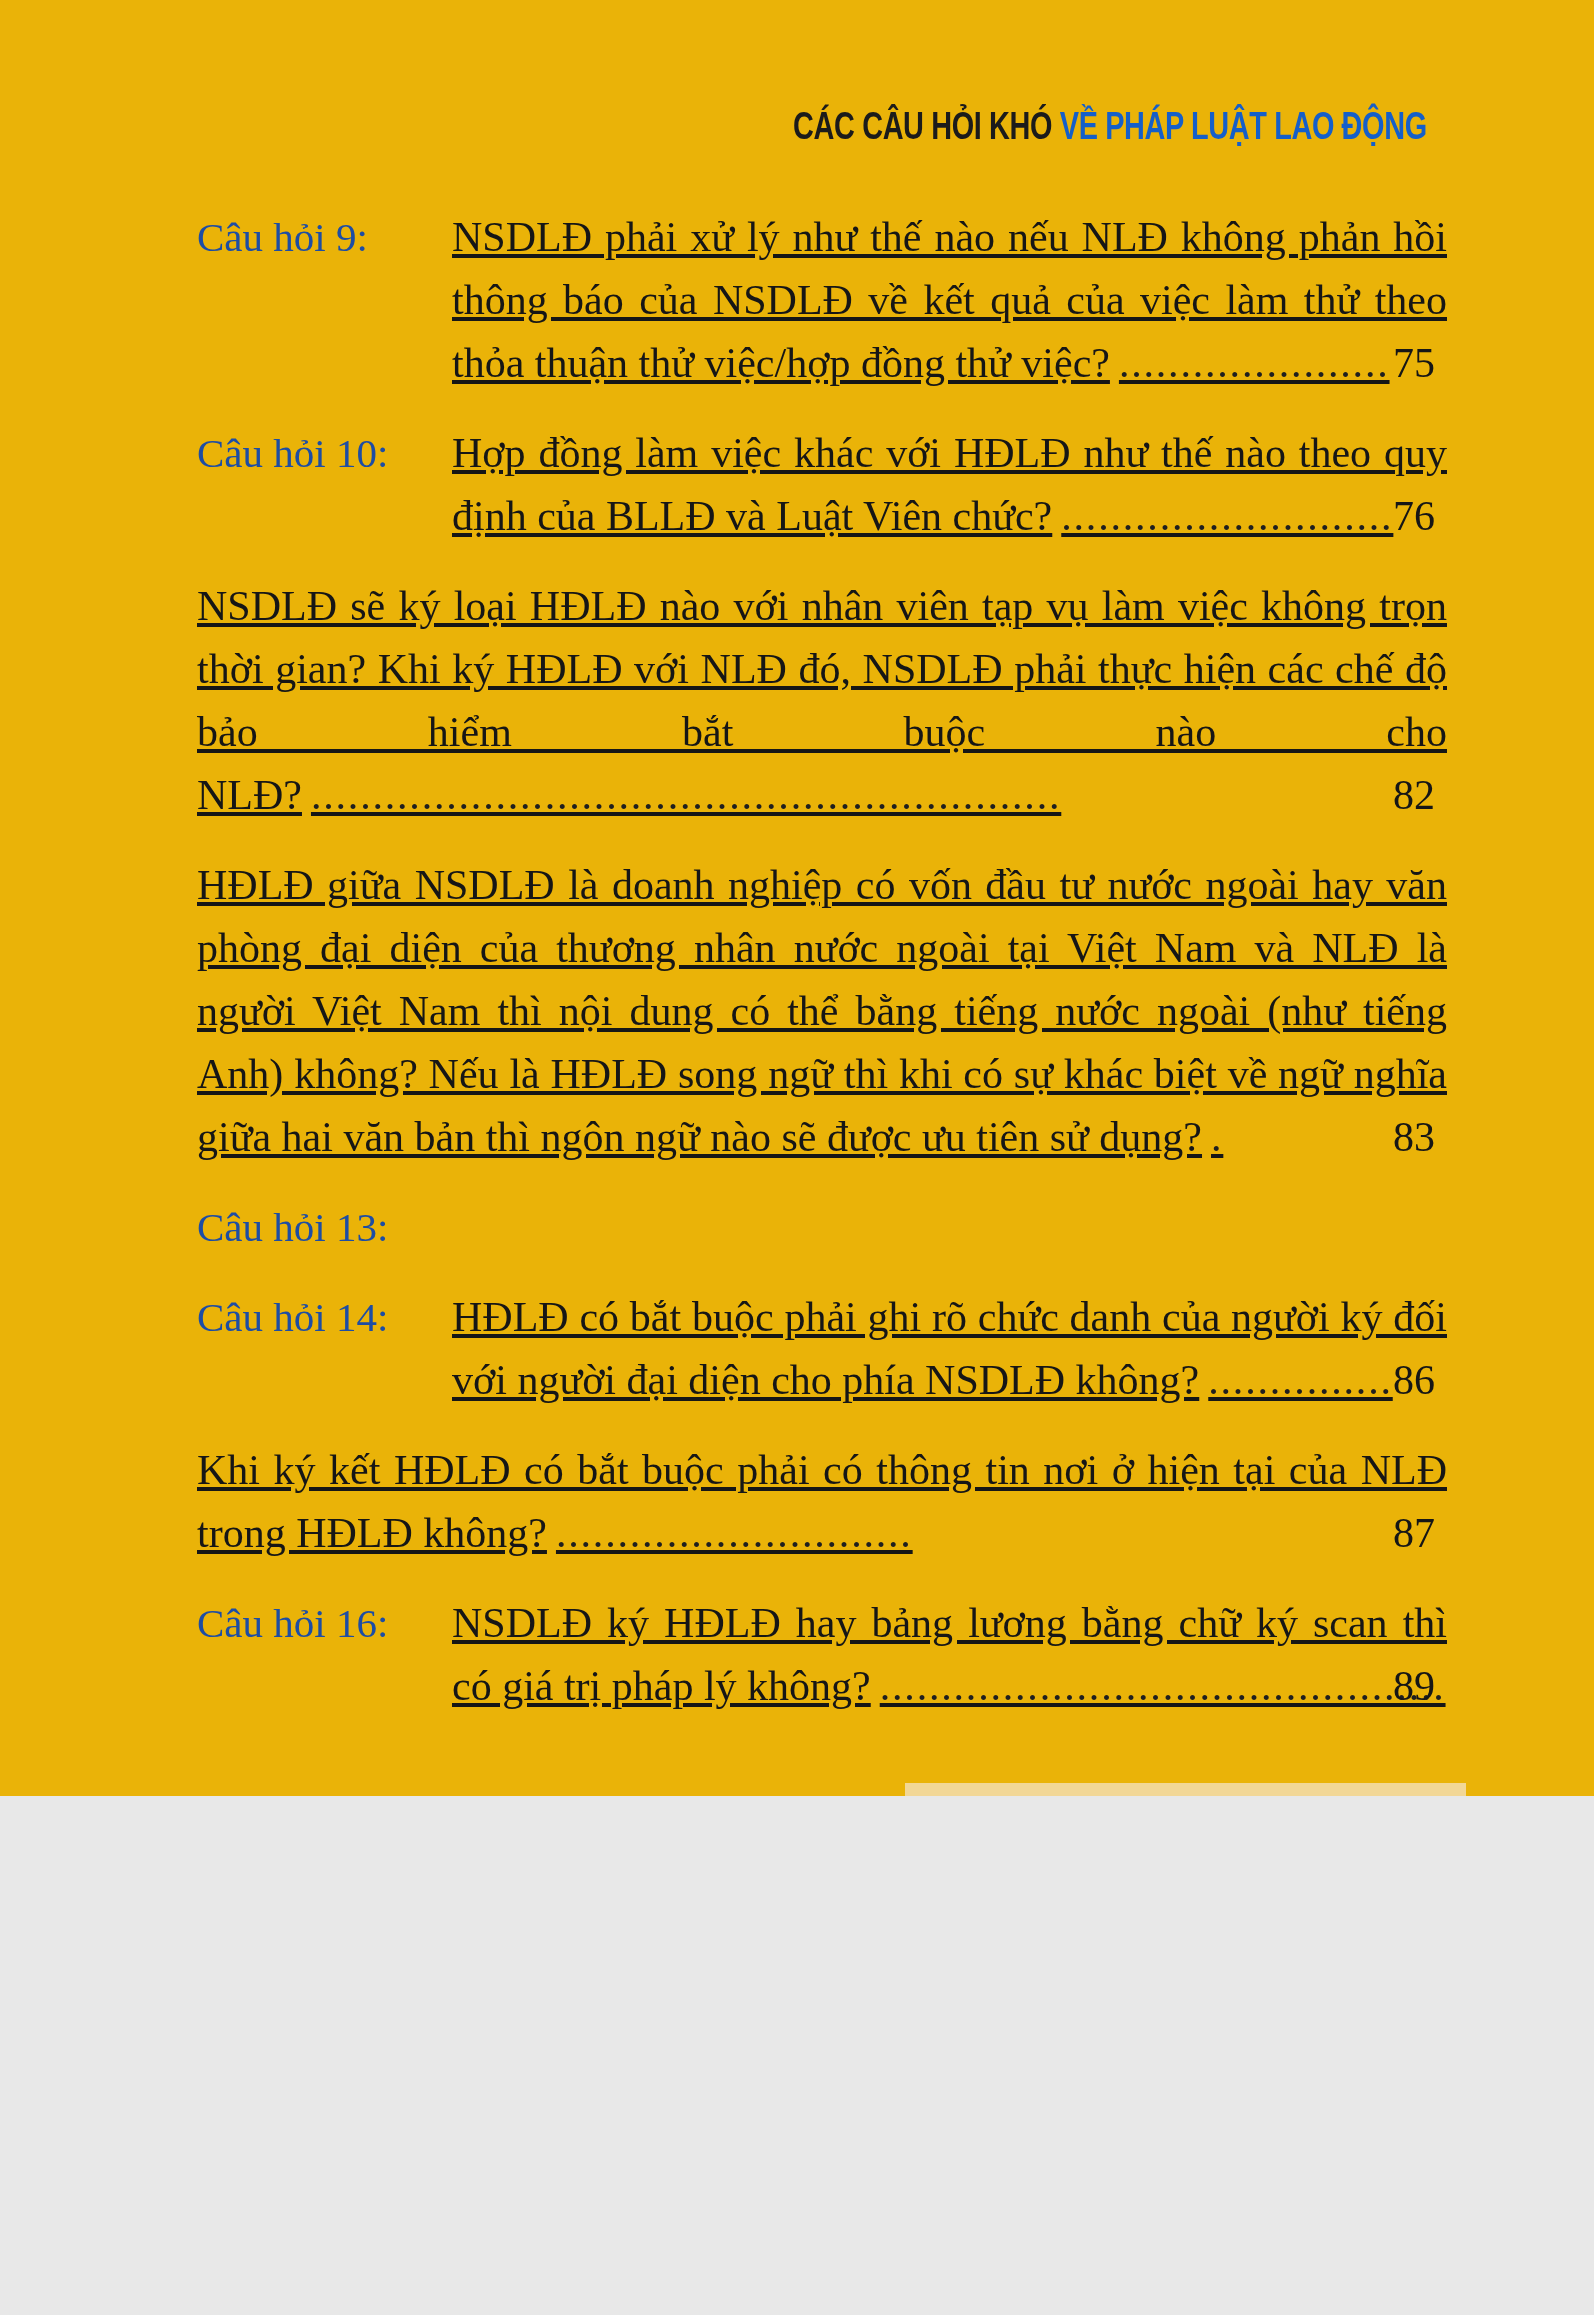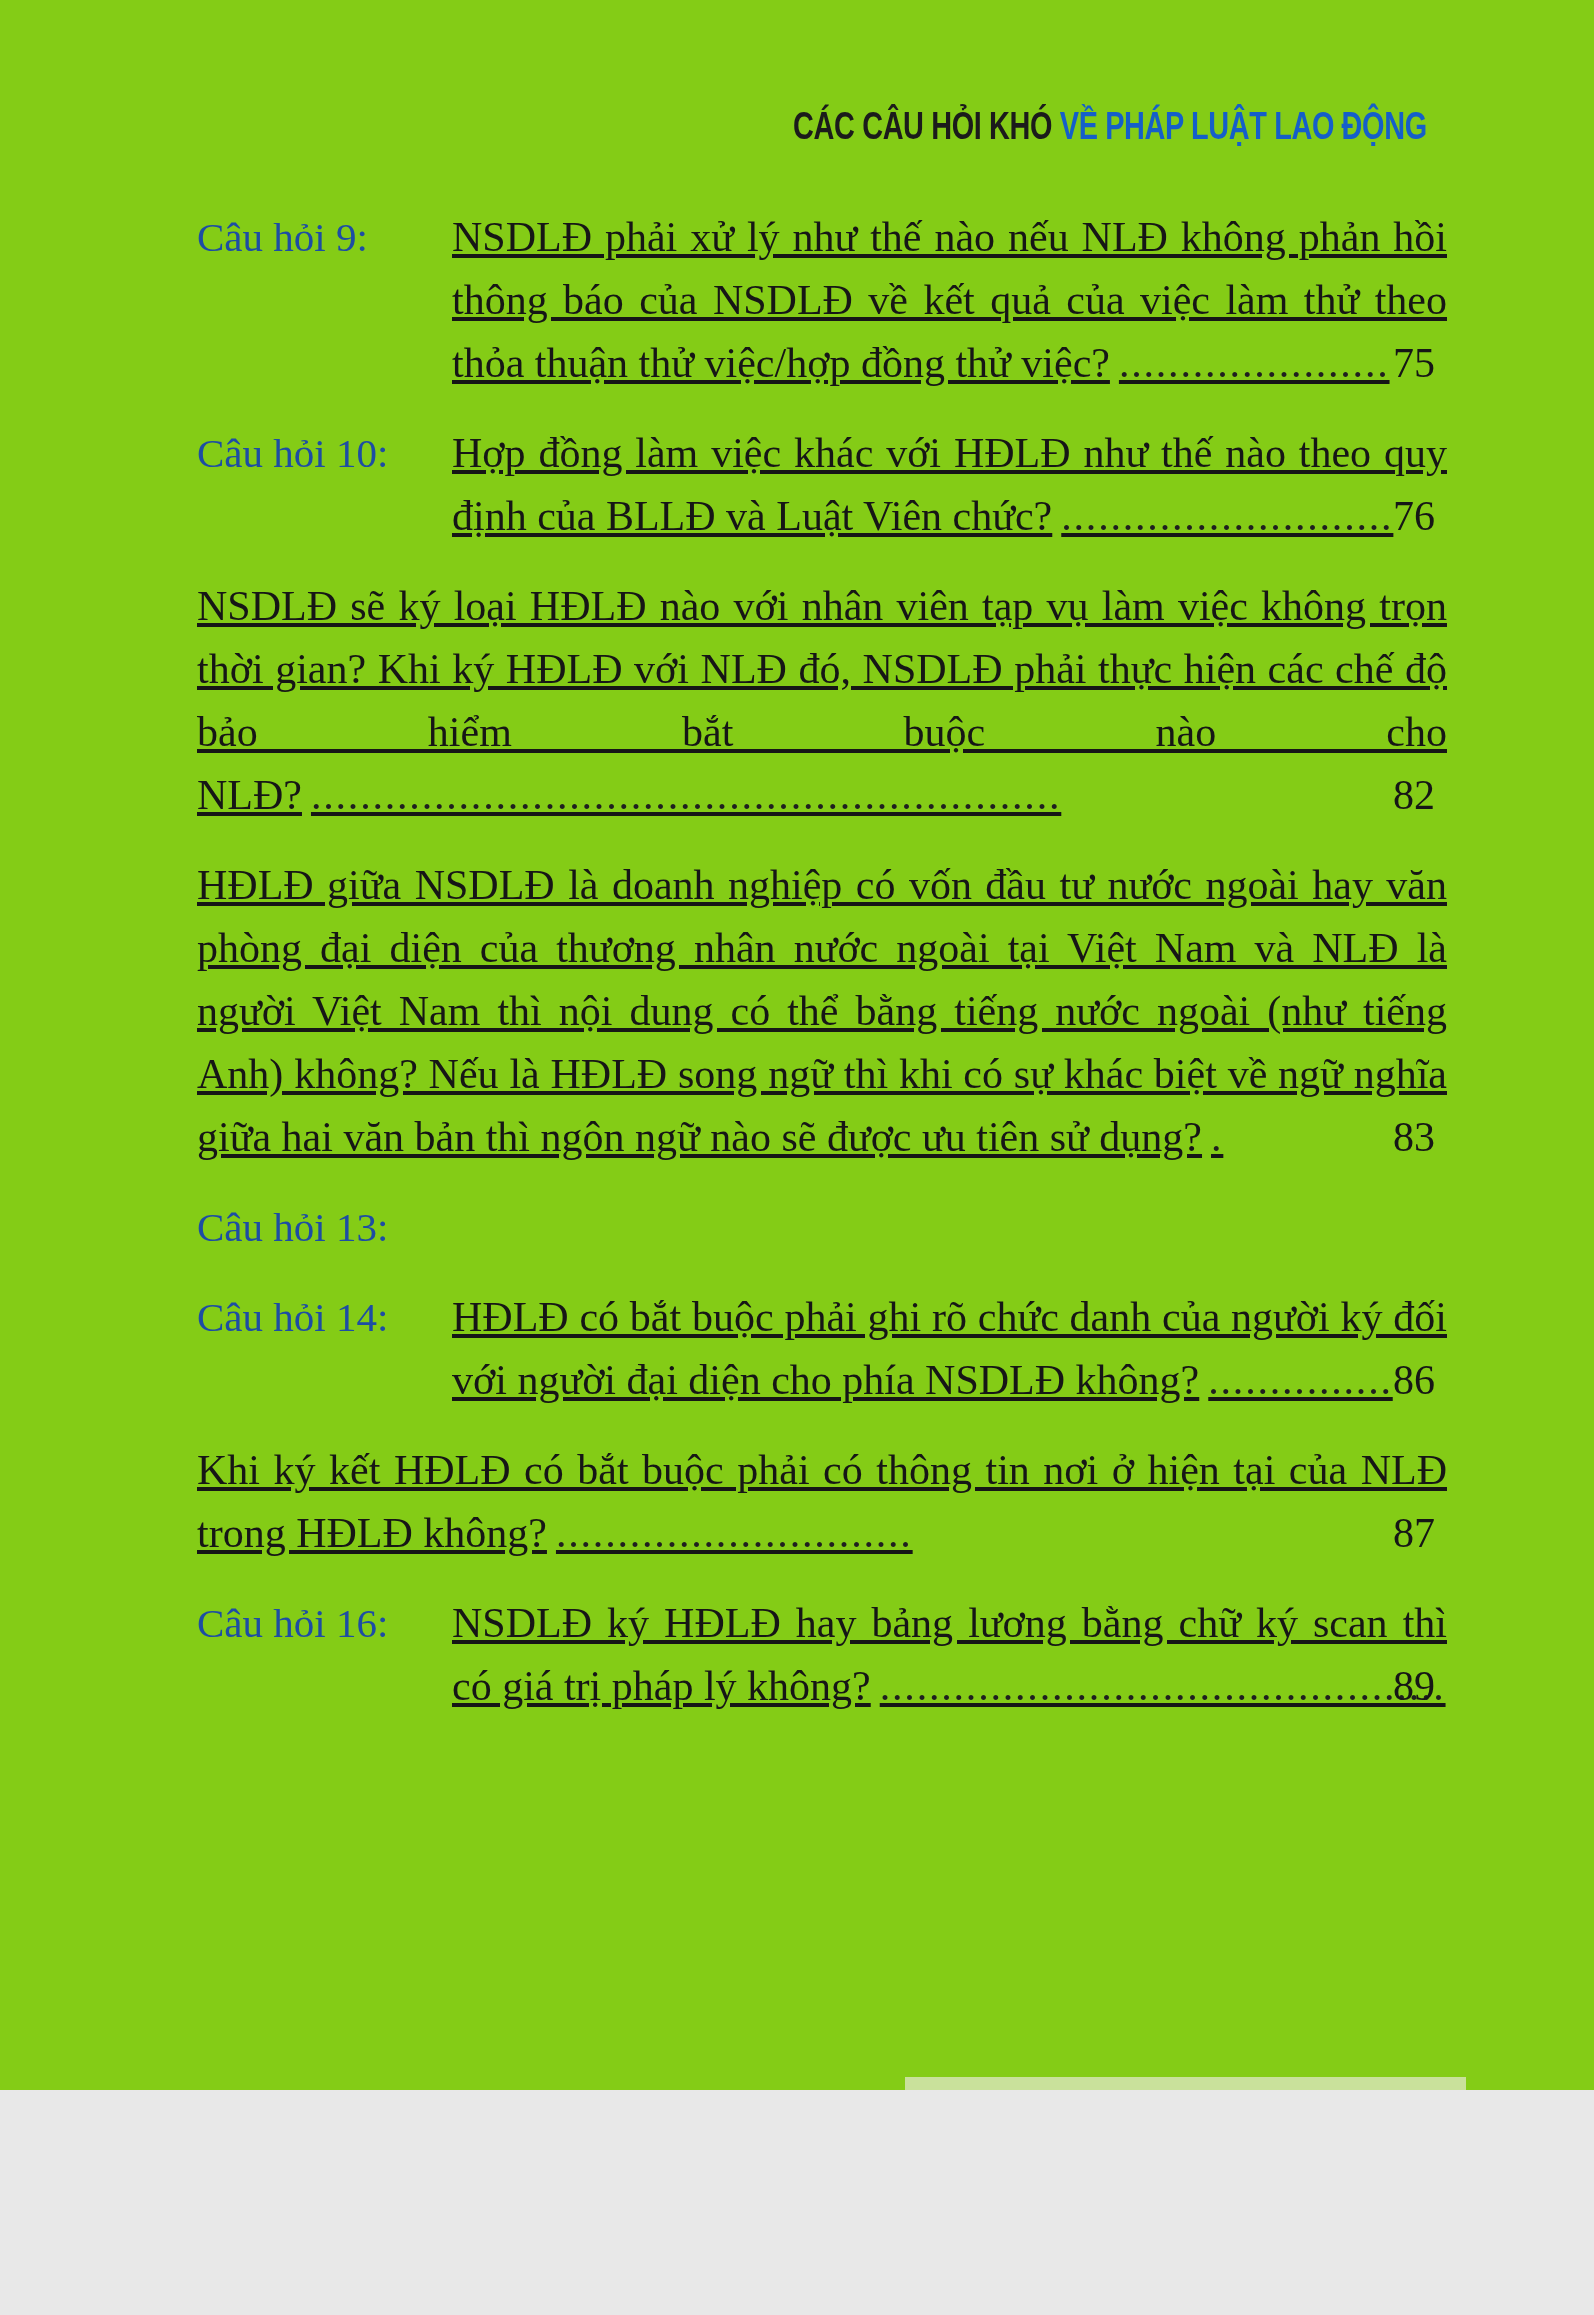--- a/index.html
+++ b/index.html
@@ -1,20 +1,20 @@
 <!DOCTYPE html>
 <html style="font-size:14.5px"><head>
 <meta charset="utf-8">
 <style>
   html, body { margin: 0; padding: 0; background: #e8e8e8; }
   .page {
     position: relative;
     width: 1595px;
-    height: 2090px;
-    background: #84cc16;
+    height: 1796px;
+    background: #eab308;
     overflow: hidden;
     font-family: "Liberation Serif", serif;
     color: #161616;
   }
 
   
   .running-head {
     position: absolute;
     top: 105px;
     right: 168px;

